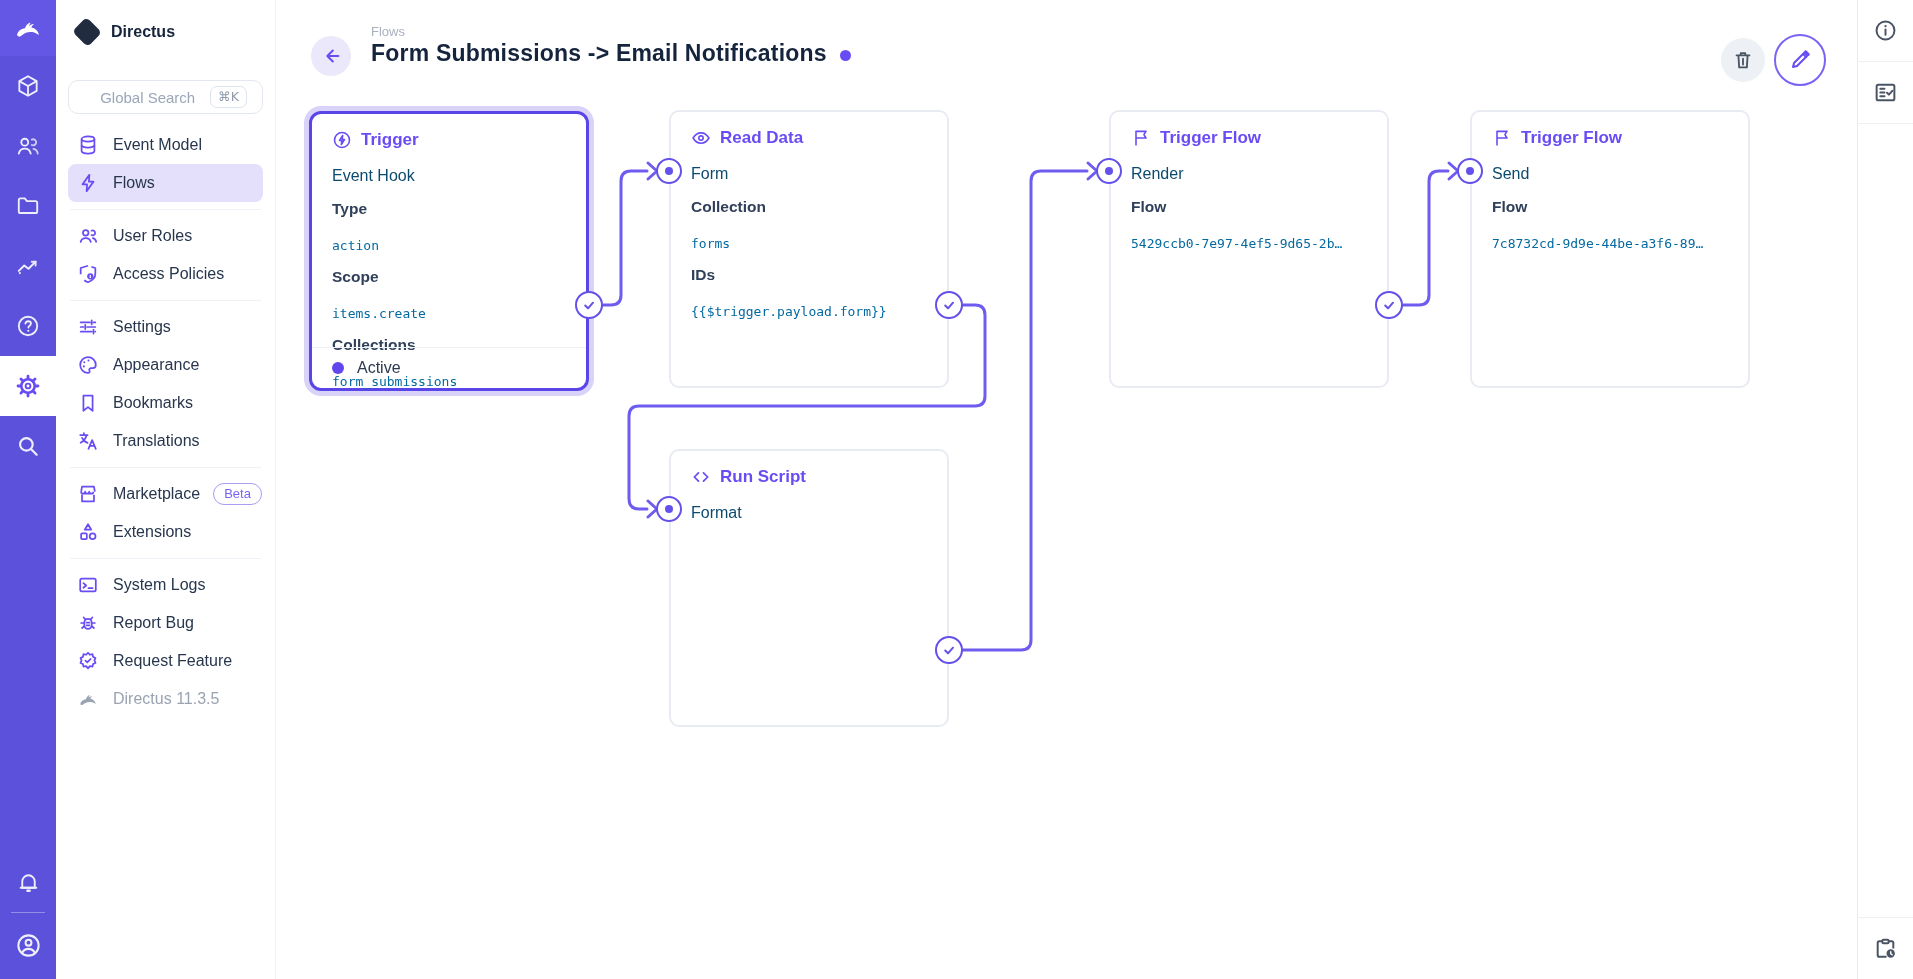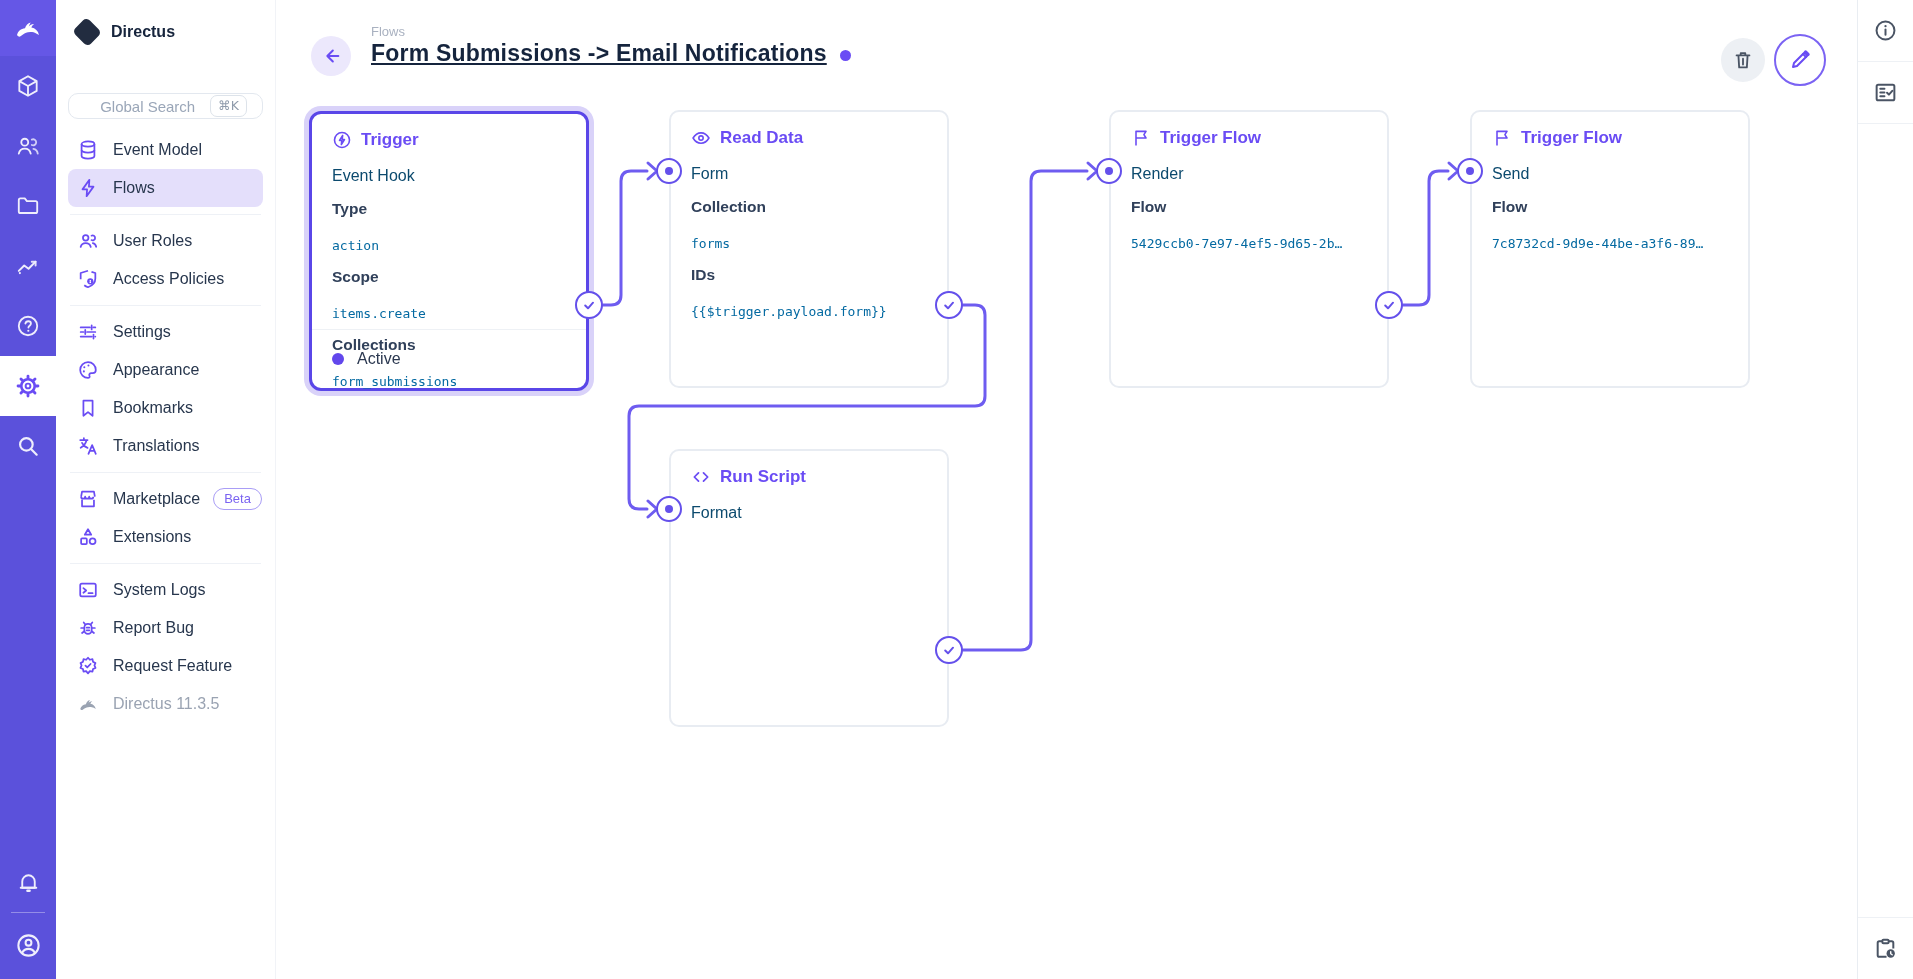--- a/index.html
+++ b/index.html
@@ -12,21 +12,21 @@
   .mod-btn { width:56px; height:60px; display:flex; align-items:center; justify-content:center; color:#efeefc; }
   .mod-btn.active { background:#ffffff; color:#6a4cf4; }
   .module-bottom { position:absolute; bottom:10px; left:0; width:56px; display:flex; flex-direction:column; align-items:center; }
   .mod-divider { width:34px; height:1px; background:rgba(255,255,255,.35); margin:8px 0; }
 
   
   .nav { position:absolute; left:56px; top:0; bottom:0; width:220px; background:#fff; z-index:9; border-right:1px solid #f1f3f7; }
   .project-row { height:64px; display:flex; align-items:center; padding-left:20px; gap:13px; }
   .project-logo { width:22px; height:22px; background:#222c40; border-radius:5px; transform:rotate(45deg) scaleY(.92); }
   .project-name { font-size:16px; font-weight:700; color:#16243c; }
-  .search-box { margin:29px 12px 0 12px; height:26px; border:1px solid #e3e8ef; border-radius:10px; display:flex; align-items:center; justify-content:center; gap:8px;padding-left:16px; }
+  .search-box { margin:16px 12px 0 12px; height:34px; border:1px solid #e3e8ef; border-radius:10px; display:flex; align-items:center; justify-content:center; gap:8px;padding-left:16px; }
   .search-box input { border:none; outline:none; width:102px; font-size:15px; color:#3a4a61; font-family:"Liberation Sans",sans-serif; }
   .search-box input::placeholder { color:#9aa6b8; }
   .kbd-chip { border:1px solid #dde3ea; border-radius:7px; padding:2px 7px 3px; font-size:12.5px; color:#8f9bab; font-family:"DejaVu Sans",sans-serif; }
   .nav-list { padding:12px; }
   .nav-item { height:38px; display:flex; align-items:center; gap:13px; padding:0 8px; border-radius:8px; font-size:16px; color:#27364d; }
   .nav-item .nicon { width:24px; height:24px; flex:0 0 24px; color:#6a4cf4; display:flex; align-items:center; justify-content:center; }
   .nav-item.active { background:#e4dffb; }
   .nav-item.muted { color:#9aa3b2; }
   .nav-item.muted .nicon { color:#9aa3b2; }
   .nav-hr { height:1px; background:#eef1f6; margin:7px 2px; }
@@ -37,36 +37,36 @@
   .rb-btn { width:55px; height:61px; display:flex; align-items:center; justify-content:center; color:#4a5464; }
   .rb-hr { height:1px; background:#eef1f5; }
   .rb-bottom { position:absolute; bottom:0; left:0; right:0; }
 
   
   .main { position:absolute; left:276px; top:0; bottom:0; width:1581px; background:#fff; }
 
   .back-btn { position:absolute; left:35px; top:36px; width:40px; height:40px; border-radius:50%; background:#ece8fc; display:flex; align-items:center; justify-content:center; color:#6a4cf4; z-index:5; }
   .breadcrumb { position:absolute; left:95px; top:24px; font-size:13px; color:#a9b1c0; z-index:5; }
   .title-row { position:absolute; left:95px; top:40px; display:flex; align-items:center; z-index:5; }
-  .page-title { font-size:23px; font-weight:700; color:#15243d; letter-spacing:.2px;text-decoration:underline; }
+  .page-title { font-size:23px; font-weight:700; color:#15243d; letter-spacing:.2px; }
   .title-dot { width:11px; height:11px; border-radius:50%; background:#6a4cf4; margin-left:13px; margin-top:3px; }
   .hdr-actions { position:absolute; top:34px; right:31px; display:flex; align-items:center; gap:9px; z-index:5; }
   .trash-btn { width:44px; height:44px; border-radius:50%; background:#edf0f4; display:flex; align-items:center; justify-content:center; color:#4a5464; }
   .edit-btn { width:52px; height:52px; border-radius:50%; background:#fff; border:2px solid #7b63f3; display:flex; align-items:center; justify-content:center; color:#6a4cf4; }
 
   
   .canvas { position:absolute; inset:0; }
   .wires { position:absolute; left:0; top:0; z-index:1; }
   .node { position:absolute; width:280px; height:278px; background:#fff; border:2px solid #e8ecf2; border-radius:10px; padding:16px 20px; z-index:2; }
   .node.selected { border:3px solid #5a46e8; border-radius:12px; box-shadow:0 0 0 5px #d9d2f9; }
   .node-title { display:flex; align-items:center; gap:9px; color:#6a4cf4; font-size:17px; font-weight:700; }
   .node-name { margin-top:17px; font-size:16px; color:#0c4a6e; }
   .f-label { margin-top:15px; font-size:15.5px; font-weight:700; color:#30405a; }
   .f-value { margin-top:20px; font-size:13px; color:#0369a1; font-family:"DejaVu Sans Mono",monospace; white-space:nowrap; overflow:hidden; }
-  .node-footer { position:absolute; left:0; right:0; bottom:0; border-top:1px solid #eef1f5; padding:20px 20px; display:flex; align-items:center; gap:13px; font-size:16px; color:#2b3850; }
+  .node-footer { position:absolute; left:0; right:0; bottom:0; border-top:1px solid #eef1f5; padding:11px 20px; display:flex; align-items:center; gap:13px; font-size:16px; color:#2b3850; }
   .status-dot { width:12px; height:12px; border-radius:50%; background:#6247ec; }
 
   .conn { position:absolute; background:#fff; border:2.5px solid #6450eb; border-radius:50%; z-index:3; display:flex; align-items:center; justify-content:center; }
   .conn-in { width:26px; height:26px; }
   .conn-in .dot { width:8px; height:8px; border-radius:50%; background:#6450eb; }
   .conn-out { width:28px; height:28px; color:#6450eb; }
 
   svg { display:block; }
 </style>
 </head>

